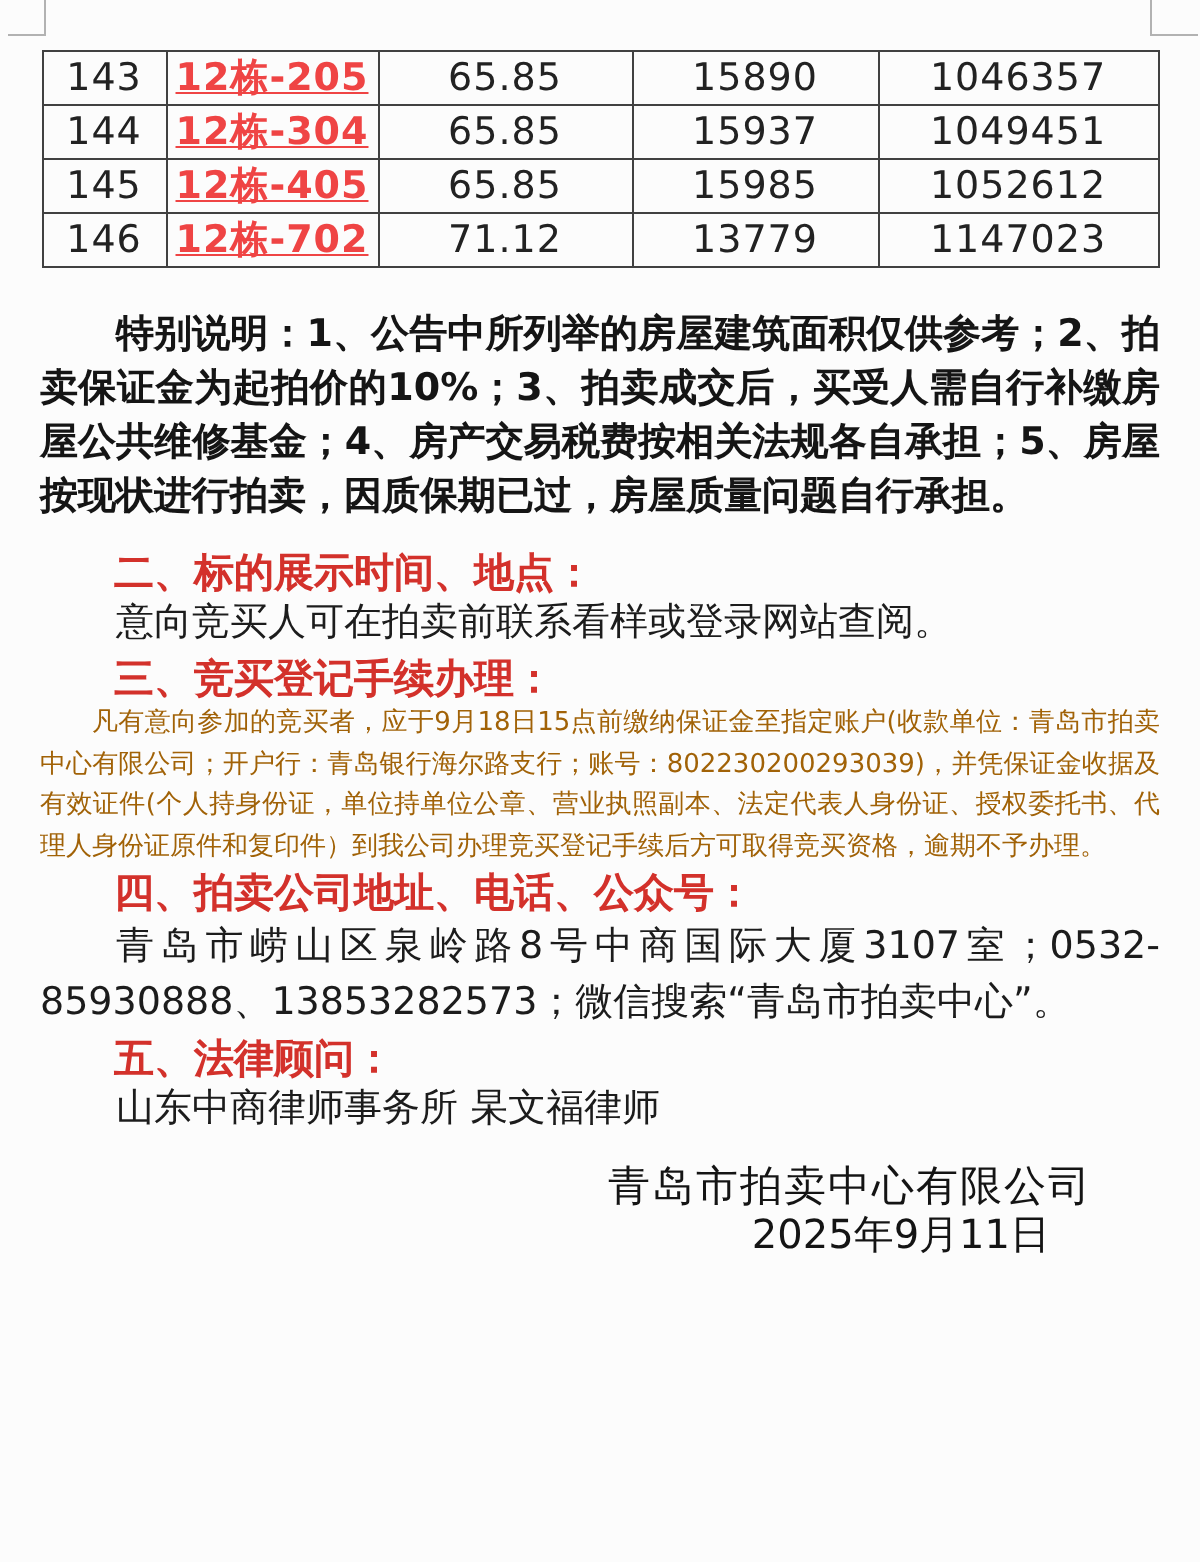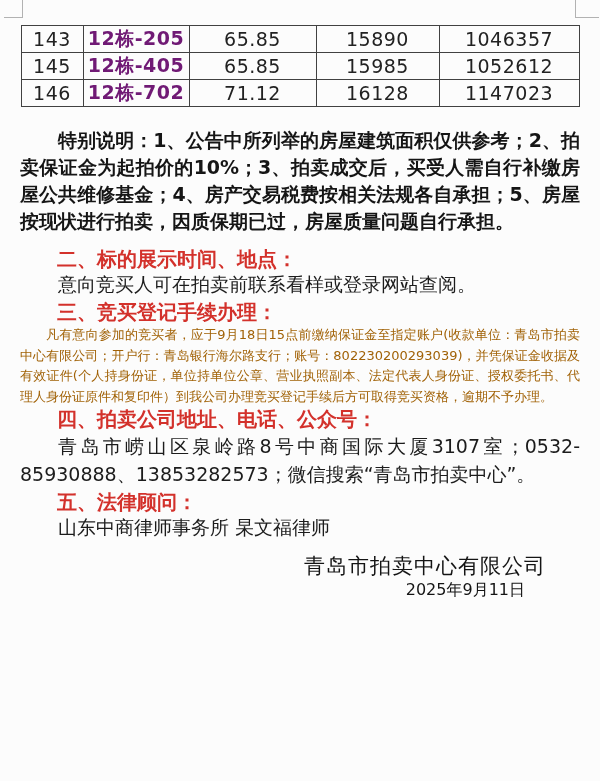--- a/index.html
+++ b/index.html
@@ -28,22 +28,23 @@
     vertical-align:middle;
     font-size:19px;
     height:24.5px;
     padding:0;
     letter-spacing:.5px;
     color:#222;
     overflow:hidden;
     white-space:nowrap;
   }
   table.lots td.lot-red{
-    color:#701a75;
+    color:#ef4444;
     font-weight:bold;
+    text-decoration:underline;
   }
 
   .content{margin:0 20px;width:560px;}
 
   .p-special{
     margin:20px 0 0 0;
     font-size:19px;
     font-weight:bold;
     line-height:27px;
     text-indent:2em;
@@ -91,21 +92,21 @@
     justify-content:flex-end;
   }
   .sig-inner{text-align:right;}
   .sig-company{
     font-size:21px;
     line-height:26px;
     color:#141414;
     letter-spacing:1px;
   }
   .sig-date{
-    font-size:16px;
+    font-size:20px;
     line-height:22px;
     color:#141414;
     position:relative;
     right:21px;
   }
 </style>
 </head>
 <body>
 
 <div class="remnant remnant-left"></div>
@@ -121,31 +122,38 @@
   </colgroup>
   <tbody>
     <tr>
       <td>143</td>
       <td class="lot-red">12栋-205</td>
       <td>65.85</td>
       <td>15890</td>
       <td>1046357</td>
     </tr>
     <tr>
+      <td>144</td>
+      <td class="lot-red">12栋-304</td>
+      <td>65.85</td>
+      <td>15937</td>
+      <td>1049451</td>
+    </tr>
+    <tr>
       <td>145</td>
       <td class="lot-red">12栋-405</td>
       <td>65.85</td>
       <td>15985</td>
       <td>1052612</td>
     </tr>
     <tr>
       <td>146</td>
       <td class="lot-red">12栋-702</td>
       <td>71.12</td>
-      <td>16128</td>
+      <td>13779</td>
       <td>1147023</td>
     </tr>
   </tbody>
 </table>
 
 <div class="content">
 
   <p class="p-special">特别说明：1、公告中所列举的房屋建筑面积仅供参考；2、拍卖保证金为起拍价的10%；3、拍卖成交后，买受人需自行补缴房屋公共维修基金；4、房产交易税费按相关法规各自承担；5、房屋按现状进行拍卖，因质保期已过，房屋质量问题自行承担。</p>
 
   <p class="sec-h h2">二、标的展示时间、地点：</p>

